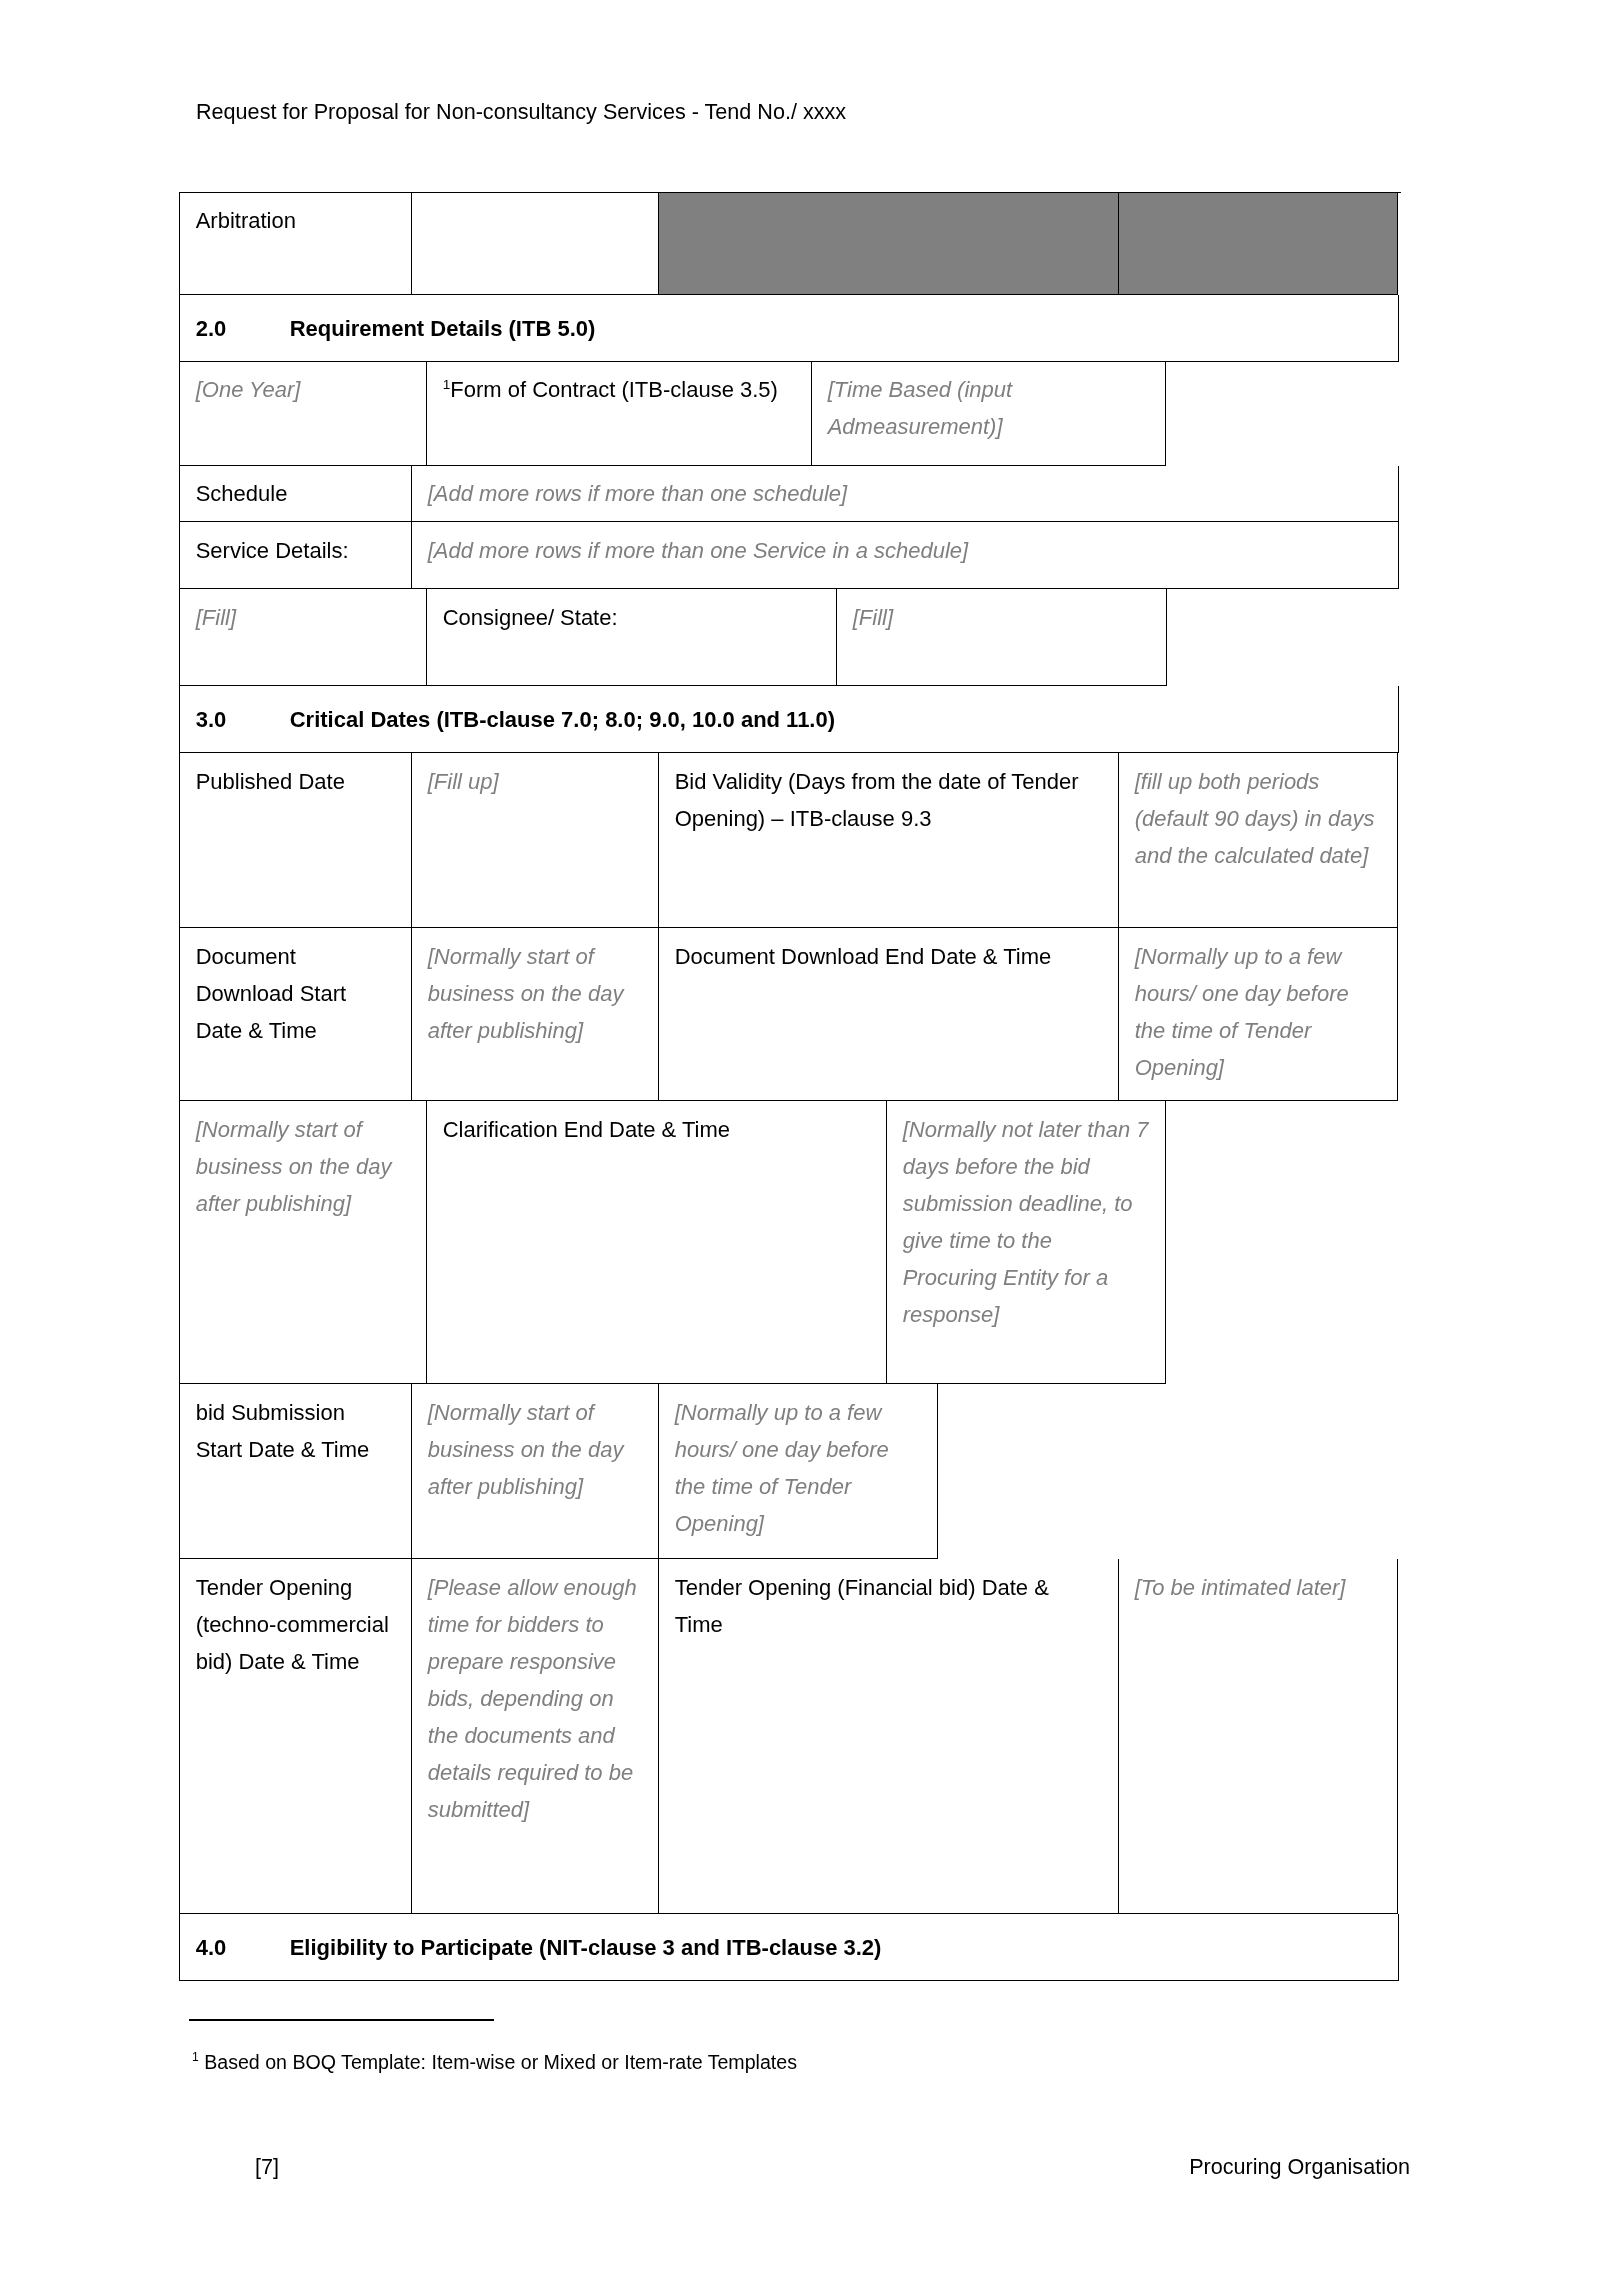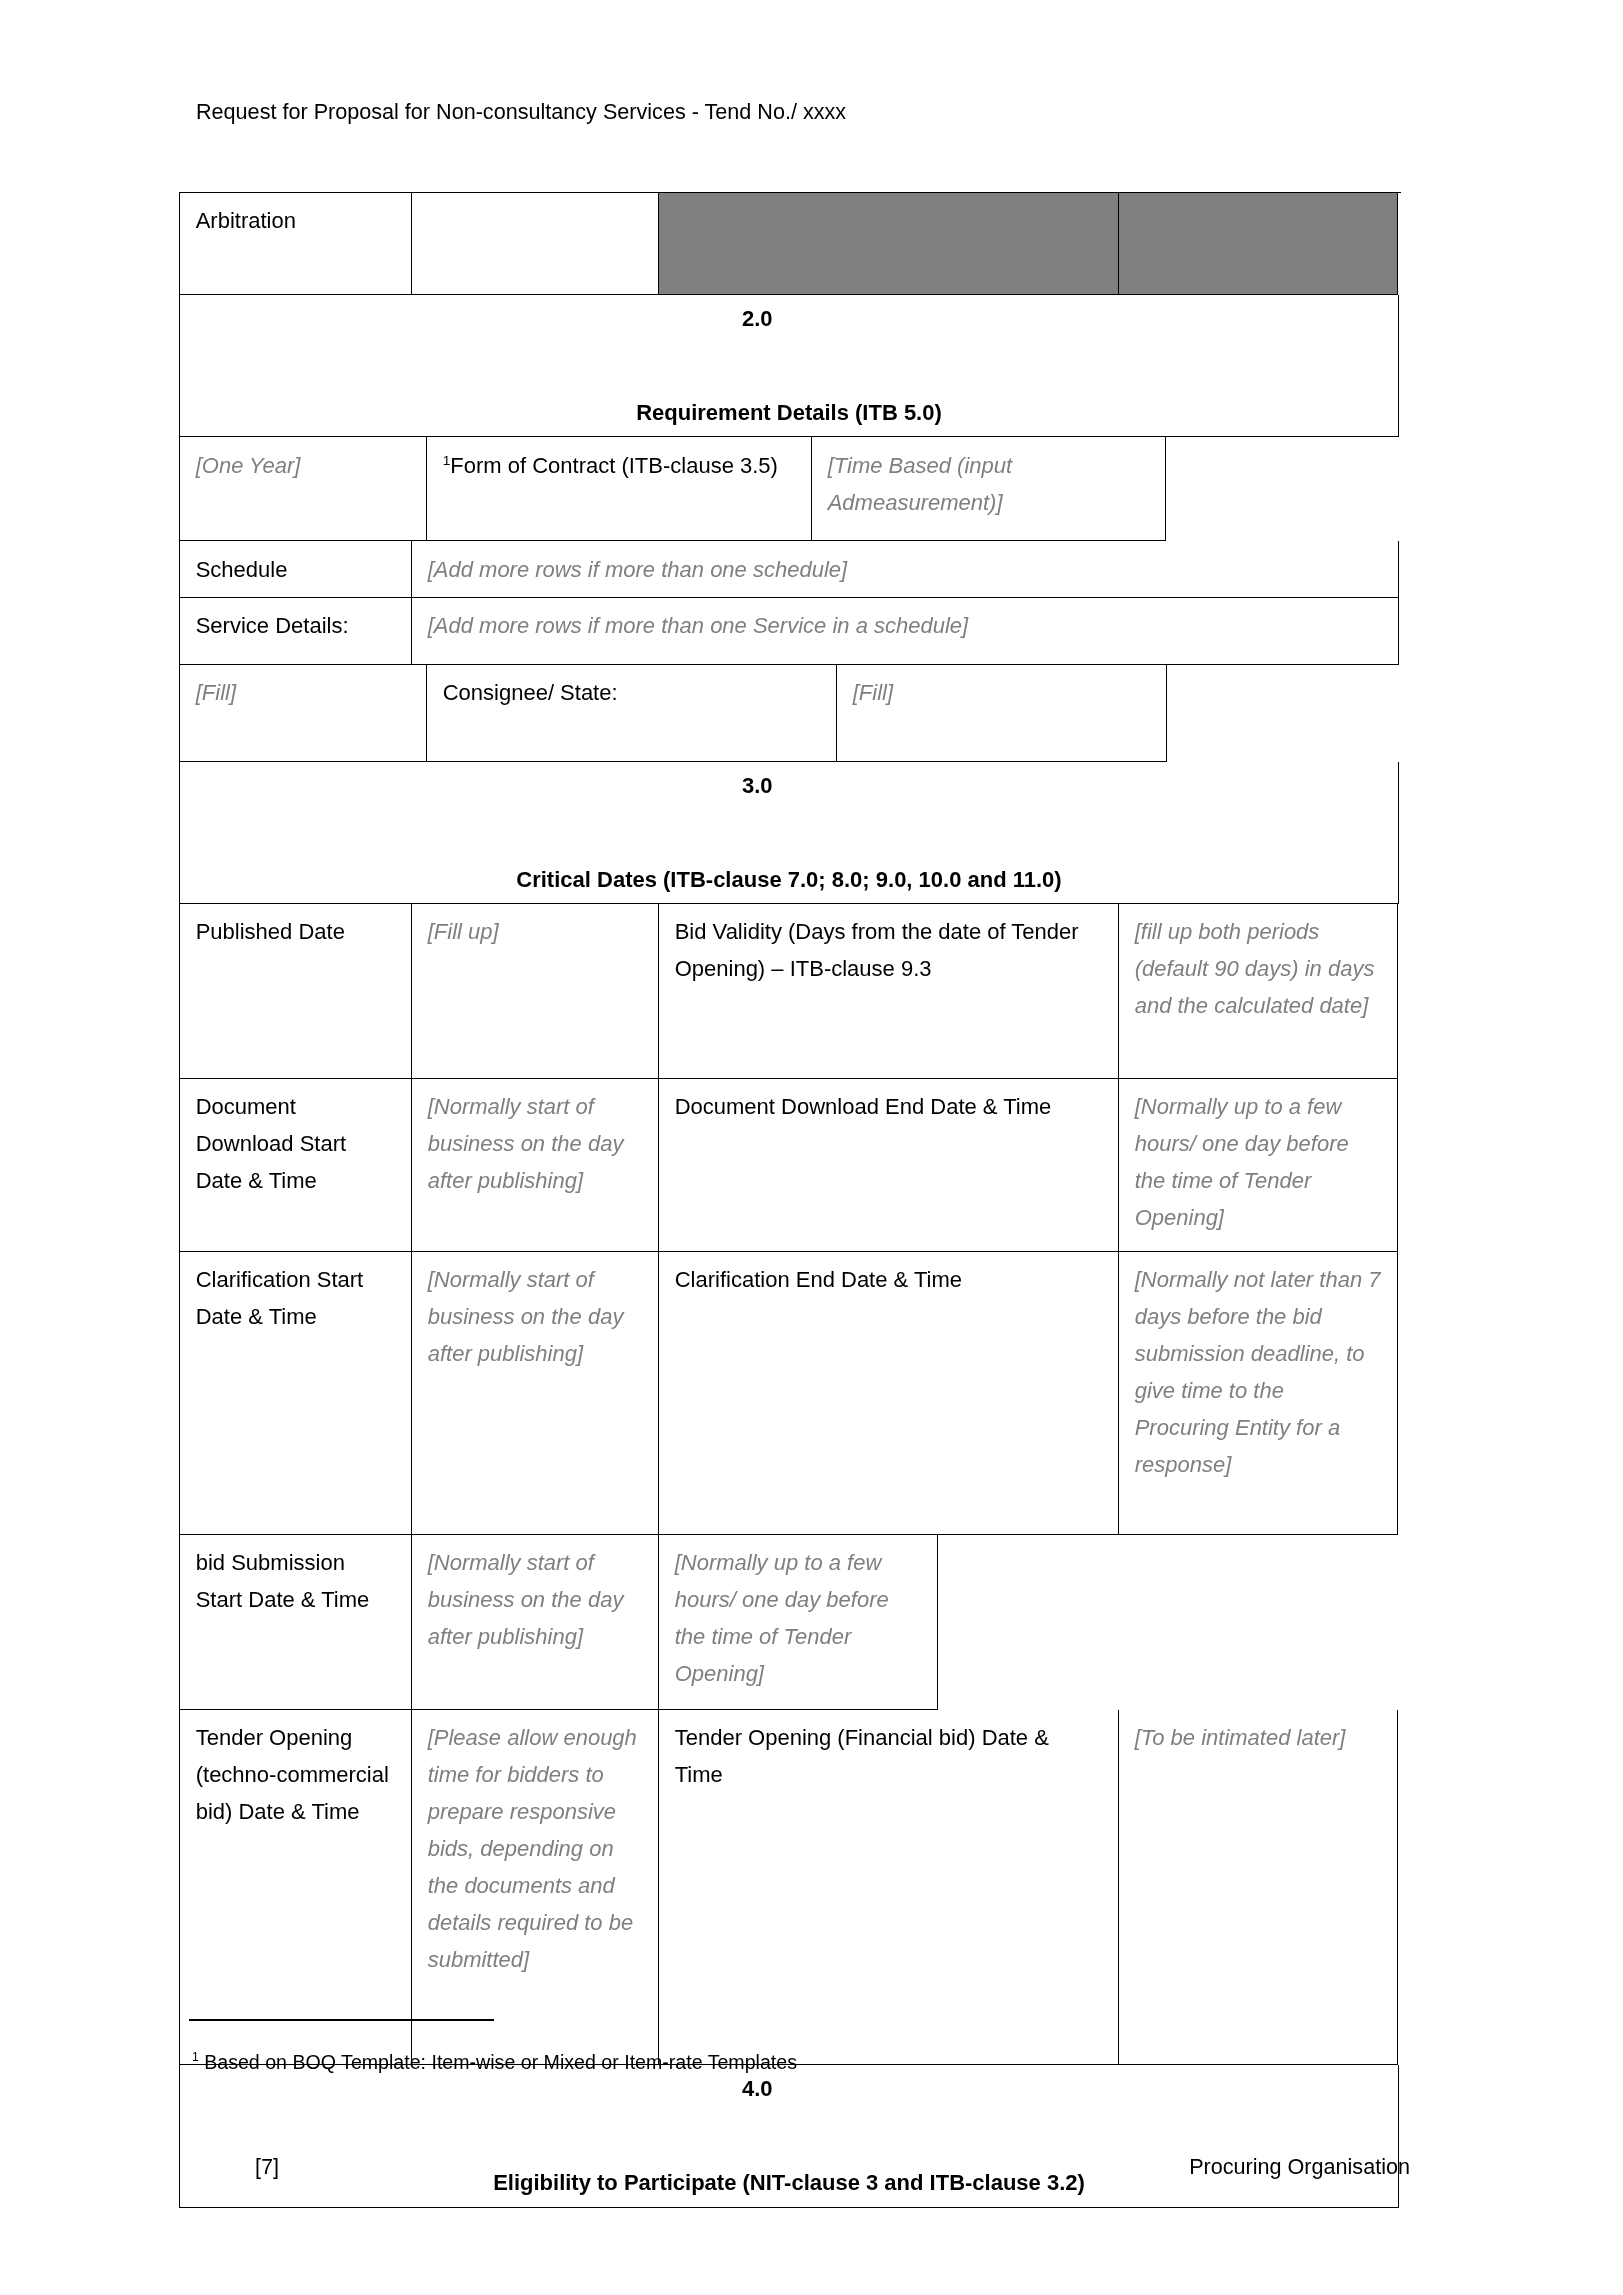--- a/index.html
+++ b/index.html
@@ -57,21 +57,20 @@
   .r-bidsub { min-height: 175px; }
   .r-tender { min-height: 355px; }
   .shaded { background: #808080; }
   .ph { color: #7f7f7f; font-style: italic; }
   .sec-cell {
     display: flex;
     align-items: center;
     font-weight: bold;
     padding-top: 5.2px;
     padding-bottom: 5.2px;
-    flex-direction: column;
   }
   .sec-num { display: inline-block; width: 94px; flex: 0 0 94px; }
   sup { font-size: 0.62em; vertical-align: super; line-height: 0; }
   .footnote-rule {
     position: absolute;
     left: 189px;
     top: 2019px;
     width: 305px;
     border-top: 2px solid #000;
   }
@@ -192,23 +191,20 @@
       </div>
       <div class="cell c3a">
         <span>Document Download End Date &amp; Time</span>
       </div>
       <div class="cell c4a">
         <span class="ph">[Normally up to a few hours/ one day before the time of Tender Opening]</span>
       </div>
     </div>
 
     <div class="t-row r-clar">
-      <div class="cell c1">
-        <span>Clarification Start Date &amp; Time</span>
-      </div>
       <div class="cell c2">
         <span class="ph">[Normally start of business on the day after publishing]</span>
       </div>
       <div class="cell c3a">
         <span>Clarification End Date &amp; Time</span>
       </div>
       <div class="cell c4a">
         <span class="ph">[Normally not later than 7 days before the bid submission deadline, to give time to the Procuring Entity for a response]</span>
       </div>
     </div>

